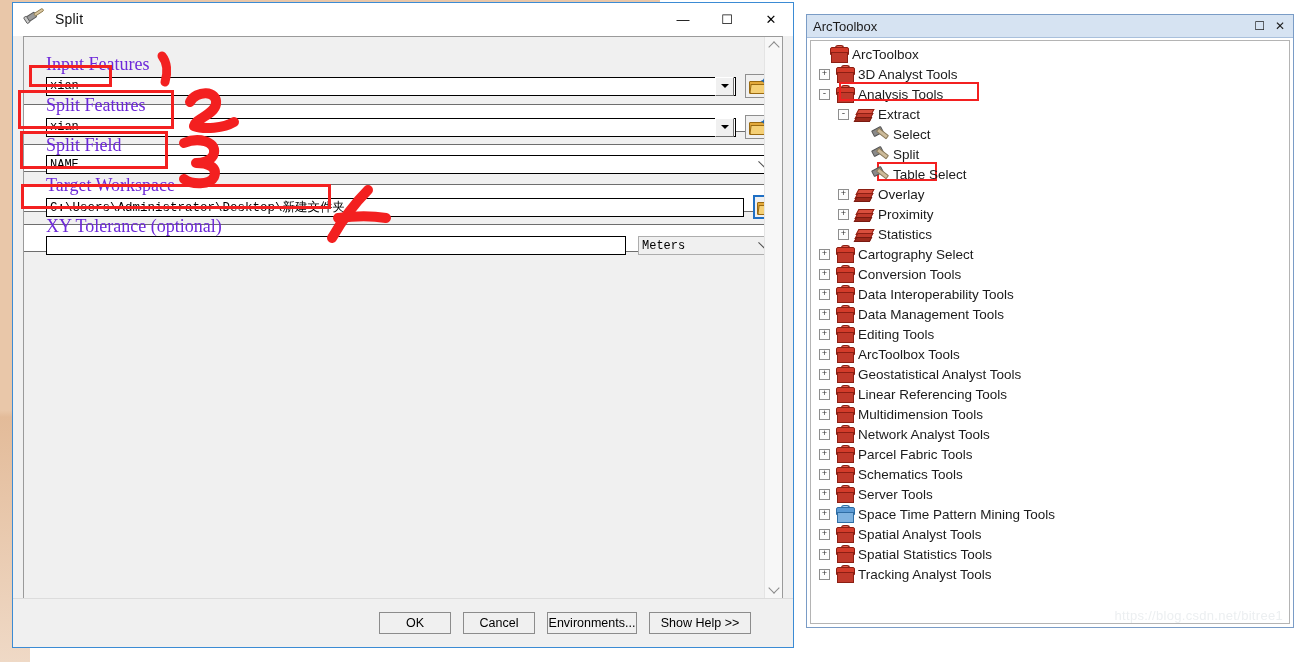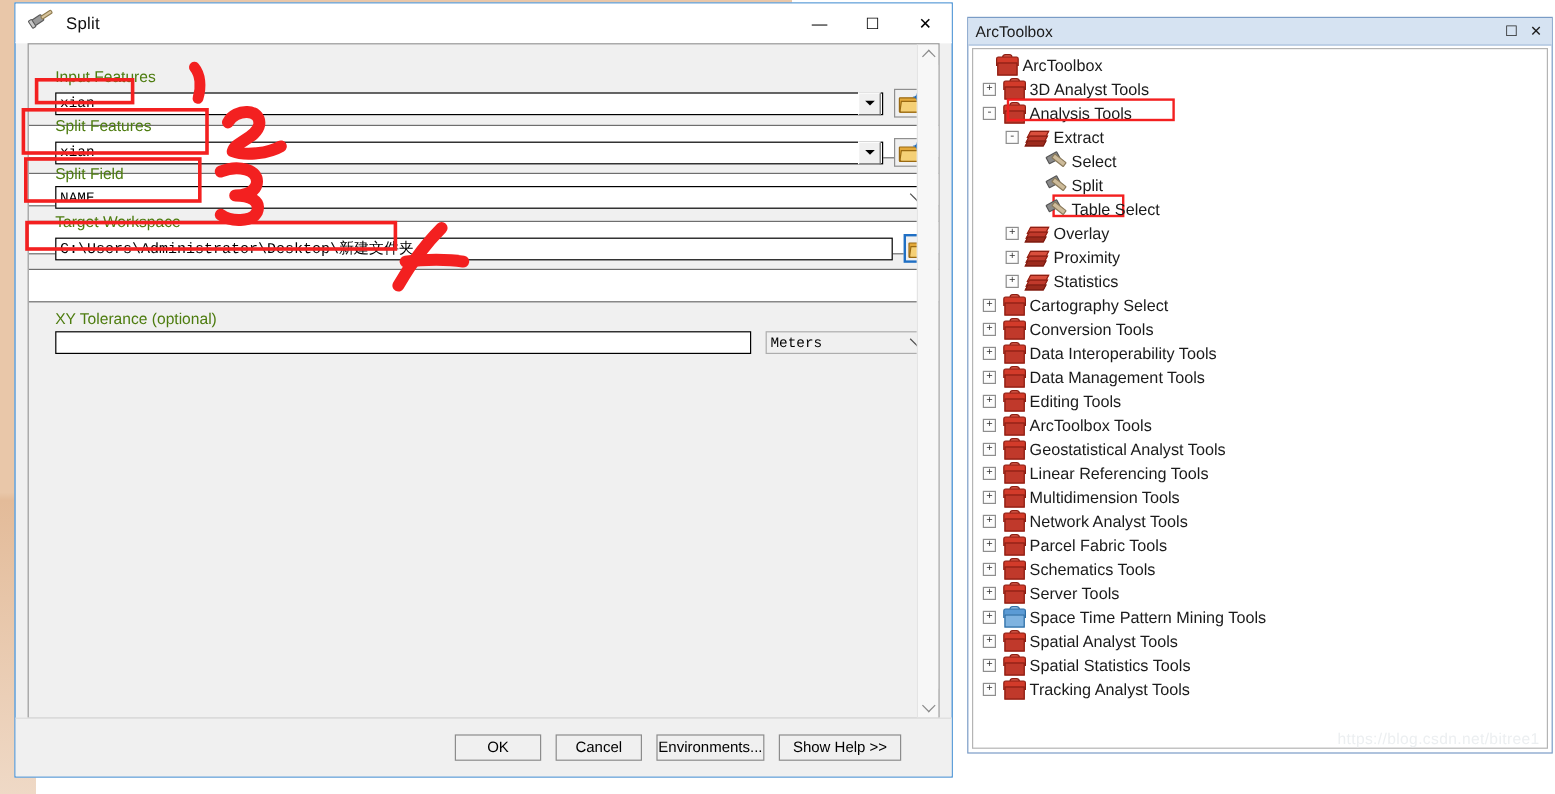--- a/index.html
+++ b/index.html
@@ -41,21 +41,21 @@
   }
 
   
   #split-body{
     position:absolute;left:10px;top:33px;width:760px;height:563px;
     background:#f0f0f0;border:1px solid #9a9a9a;box-sizing:border-box;
     overflow:hidden;
   }
   .field-block{position:absolute;left:22px;}
   .field-label{
-    font-family:Liberation Sans, sans-serif;font-size:13px;color:#4d7c0f;
+    font-family:Liberation Serif, serif;font-size:18px;color:#6d28d9;
     line-height:14px;letter-spacing:0px;white-space:nowrap;
   }
   .field-row{display:flex;align-items:center;margin-top:3px;}
   .txtbox{
     height:19px;background:#ffffff;border:1px solid #000;box-sizing:border-box;
     font-family:"Liberation Mono",monospace;font-size:12.5px;color:#000;
     padding:1px 3px;display:flex;align-items:center;white-space:nowrap;
   }
   .combo{
     height:19px;background:#ffffff;border:1px solid #000;box-sizing:border-box;
@@ -275,21 +275,21 @@
         <div class="browse-btn focused">
           <span class="folder-ico">
             <span class="folder-back"></span>
               <span class="folder-front"></span>
               <span class="folder-star">✦</span>
           </span>
         </div>
       </div>
     </div>
 
-    <div class="field-block" style="top:182px;margin-top:40px;">
+    <div class="field-block" style="top:182px;">
       <div class="field-label">XY Tolerance (optional)</div>
       <div class="field-row">
         <div class="txtbox" style="width:580px;"></div>
         <div class="combo" style="width:138px;margin-left:12px;background:#f0f0f0;border:1px solid #adadad;">
           <span class="combo-text">Meters</span>
           <span class="combo-arrow-flat">
               <span class="chev"></span>
             </span>
         </div>
       </div>

